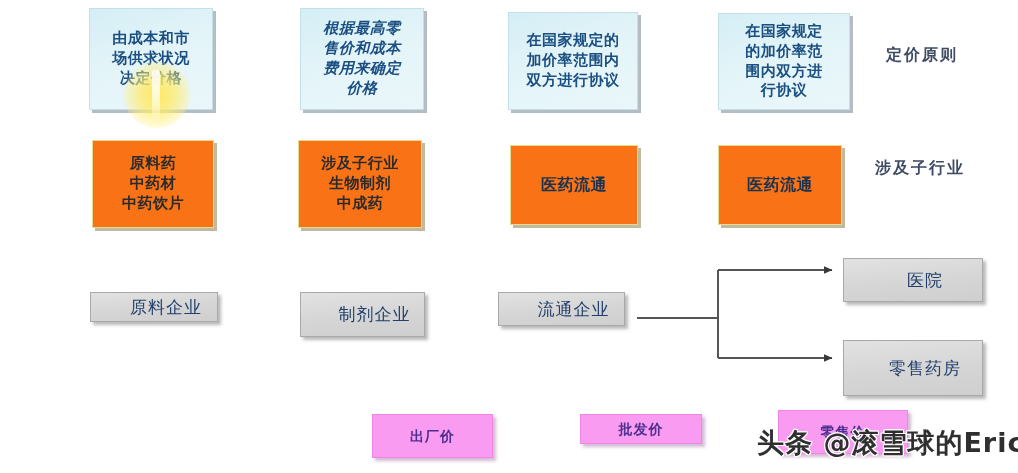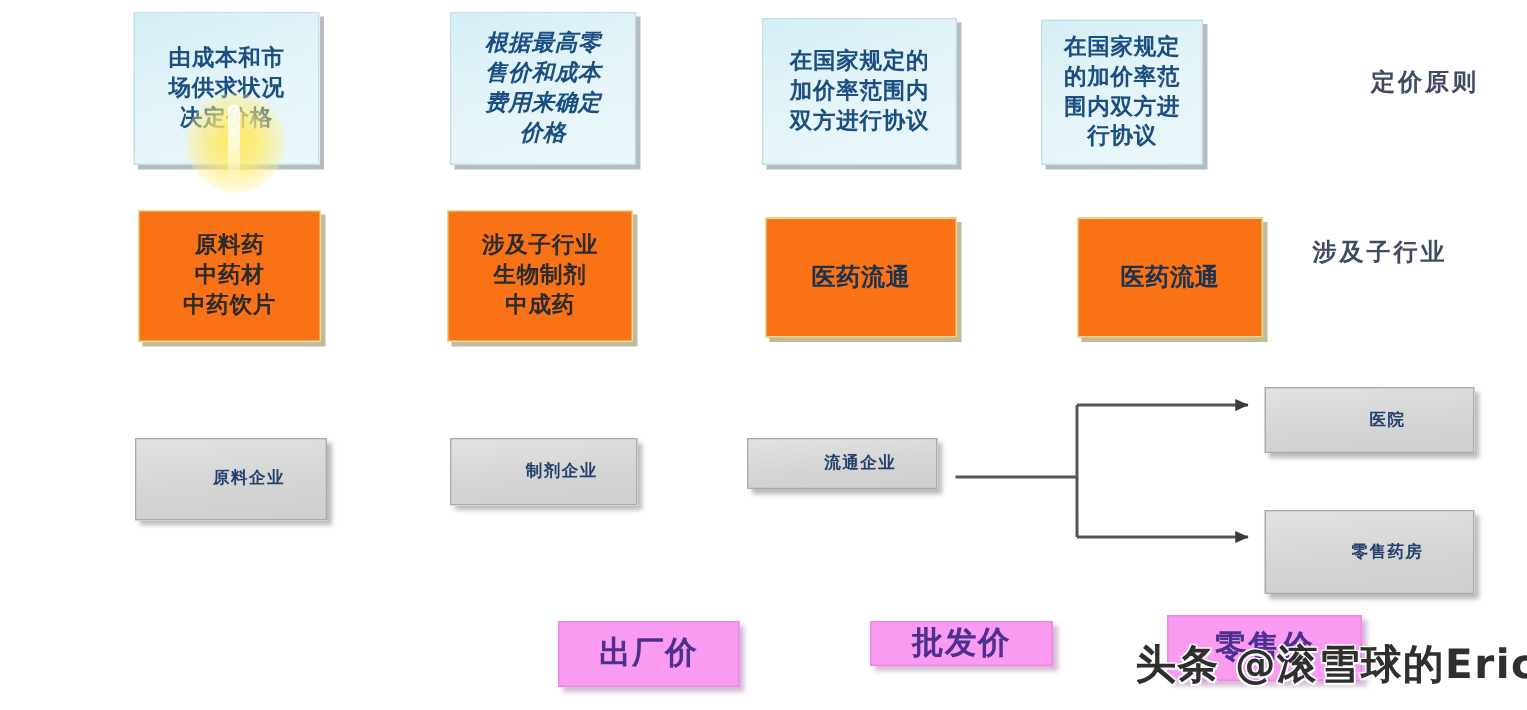--- a/index.html
+++ b/index.html
@@ -57,33 +57,33 @@
   .box-yellow.single {
     color: #19324f;
     font-size: 16px;
   }
 
   
   .box-gray {
     background: linear-gradient(175deg, #e2e2e2 0%, #d5d5d5 55%, #cfcfcf 100%);
     border: 1px solid #a9a9a9;
     color: #22406b;
-    font-size: 11px;
-    font-weight: 700;
+    font-size: 17px;
+    font-weight: 400;
     letter-spacing: 1px;
     box-shadow: 3px 3px 3px 0 rgba(130,130,130,0.55);
     padding-left: 24px;
   }
 
   
   .box-pink {
     background: #f99bf0;
     border: 1px solid #ef86e6;
     color: #4c2f8e;
-    font-size: 21px;
+    font-size: 14px;
     font-weight: 700;
     letter-spacing: 1px;
     box-shadow: 3px 3px 3px 0 rgba(170,120,170,0.5);
   }
 
   
   .row-label {
     position: absolute;
     color: #3f4a63;
     font-size: 16px;
@@ -169,46 +169,46 @@
   <div class="box box-blue" style="left:89px; top:8px; width:124px; height:102px;">由成本和市
 场供求状况
 决定价格</div>
   <div class="box box-blue" style="left:300px; top:8px; width:124px; height:102px;font-style:italic;">根据最高零
 售价和成本
 费用来确定
 价格</div>
   <div class="box box-blue" style="left:508px; top:12px; width:130px; height:98px;">在国家规定的
 加价率范围内
 双方进行协议</div>
-  <div class="box box-blue" style="left:694px; top:13px; width:108px; height:97px;">在国家规定
+  <div class="box box-blue" style="left:718px; top:13px; width:132px; height:97px;">在国家规定
 的加价率范
 围内双方进
 行协议</div>
 
   <div class="box box-yellow" style="left:92px; top:140px; width:122px; height:88px;">原料药
 中药材
 中药饮片</div>
   <div class="box box-yellow" style="left:298px; top:140px; width:124px; height:88px;">涉及子行业
 生物制剂
 中成药</div>
   <div class="box box-yellow single" style="left:510px; top:145px; width:128px; height:80px;">医药流通</div>
   <div class="box box-yellow single" style="left:718px; top:145px; width:124px; height:80px;">医药流通</div>
 
-  <div class="box box-gray" style="left:90px; top:292px; width:128px; height:55px;">原料企业</div>
+  <div class="box box-gray" style="left:90px; top:292px; width:128px; height:30px;">原料企业</div>
   <div class="box box-gray" style="left:300px; top:292px; width:125px; height:45px;">制剂企业</div>
   <div class="box box-gray" style="left:498px; top:292px; width:127px; height:34px;">流通企业</div>
 
   <div class="box box-gray" style="left:843px; top:258px; width:140px; height:44px;">医院</div>
   <div class="box box-gray" style="left:843px; top:340px; width:140px; height:56px;">零售药房</div>
 
   <div class="box box-pink" style="left:372px; top:414px; width:121px; height:44px;">出厂价</div>
   <div class="box box-pink" style="left:580px; top:414px; width:122px; height:30px;">批发价</div>
   <div class="box box-pink" style="left:778px; top:410px; width:130px; height:44px;">零售价</div>
 
-  <div class="row-label" style="left:886px; top:45px;margin-left:28px;">定价原则</div>
+  <div class="row-label" style="left:886px; top:45px;">定价原则</div>
   <div class="row-label" style="left:875px; top:158px;">涉及子行业</div>
 
   <div id="cursor-glow"></div>
   <div id="cursor-beam"></div>
 
   <div id="watermark">头条 @滚雪球的Eric</div>
 
 </div>
 
 </body></html>

